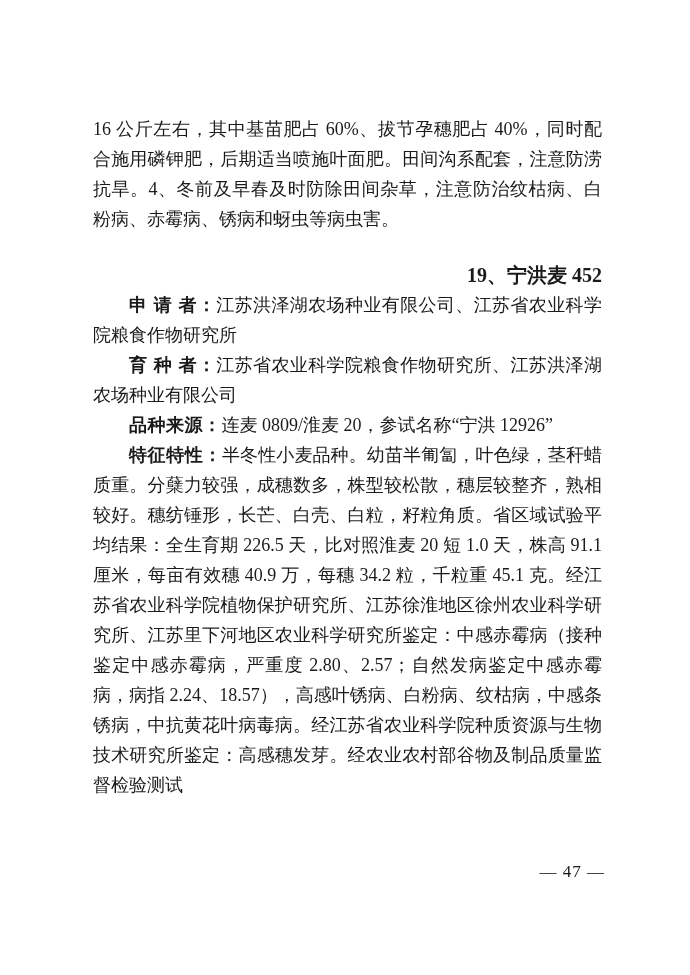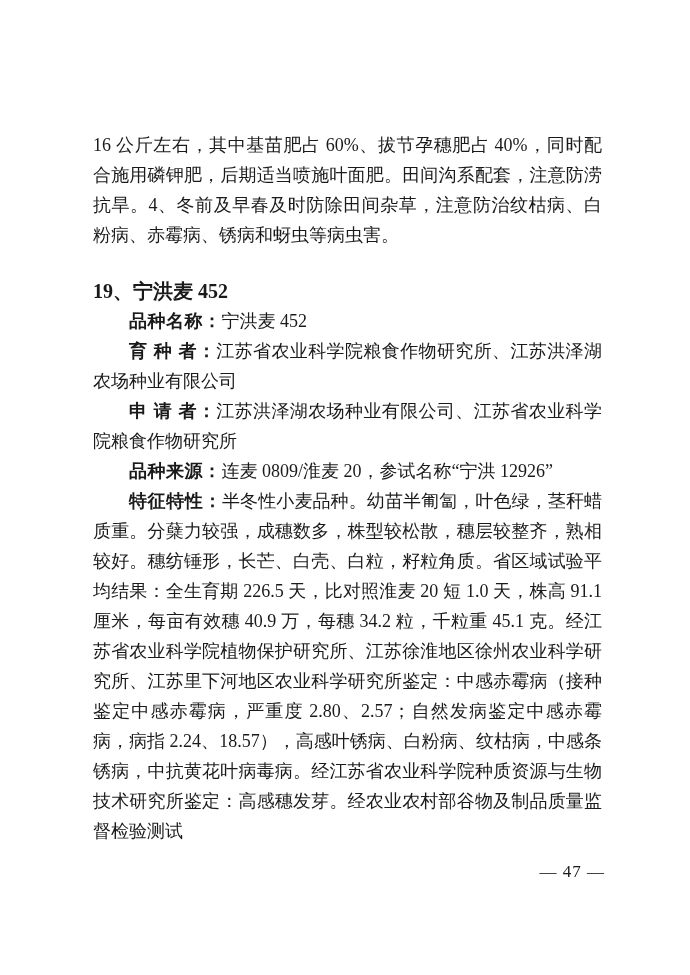--- a/index.html
+++ b/index.html
@@ -11,42 +11,42 @@
     position: relative;
     width: 690px;
     height: 975px;
     background: #ffffff;
     color: #1a1a1a;
     overflow: hidden;
   }
   .content {
     position: absolute;
     left: 93px;
-    top: 130px;
+    top: 114px;
     width: 509px;
   }
   p.body {
     font-size: 18px;
     line-height: 30px;
     text-align: justify;
     text-justify: inter-character;
     color: #1a1a1a;
   }
   p.indent { text-indent: 2em; }
   .field-label {
     font-family: "Liberation Sans", "DejaVu Sans", sans-serif;
     font-weight: bold;
     letter-spacing: 0.5px;
   }
   h2.section-heading {
     margin-top: 26px;
     font-size: 20px;
     line-height: 30px;
     font-weight: bold;
-    text-align: left;
+    text-align: right;
     font-family: "Liberation Serif", "DejaVu Serif", serif;
   }
   .page-number {
     position: absolute;
     top: 860px;
     right: 85px;
     font-size: 17px;
     line-height: 24px;
     color: #1a1a1a;
     letter-spacing: 1px;
@@ -57,25 +57,24 @@
 
 <div class="page">
   <div class="content">
 
     <p class="body"><span>16 公斤左右，其中基苗肥占 60%、拔节孕穗肥占 40%，同时配合施用磷钾肥，后期适当喷施叶面肥。田间沟系配套，注意防涝抗旱。4、冬前及早春及时防除田间杂草，注意防治纹枯病、白粉病、赤霉病、锈病和蚜虫等病虫害。</span></p>
 
 
     <h2 class="section-heading">19、宁洪麦 452</h2>
 
 
-    <p class="body indent"><span class="field-label">品种名称：</span><span>宁洪麦 452</span></p>
+
+    <p class="body indent"><span class="field-label">申 请 者：</span><span>江苏洪泽湖农场种业有限公司、江苏省农业科学院粮食作物研究所</span></p>
 
     <p class="body indent"><span class="field-label">育 种 者：</span><span>江苏省农业科学院粮食作物研究所、江苏洪泽湖农场种业有限公司</span></p>
-
-    <p class="body indent"><span class="field-label">申 请 者：</span><span>江苏洪泽湖农场种业有限公司、江苏省农业科学院粮食作物研究所</span></p>
 
     <p class="body indent"><span class="field-label">品种来源：</span><span>连麦 0809/淮麦 20，参试名称“宁洪 12926”</span></p>
 
     <p class="body indent"><span class="field-label">特征特性：</span><span>半冬性小麦品种。幼苗半匍匐，叶色绿，茎秆蜡质重。分蘖力较强，成穗数多，株型较松散，穗层较整齐，熟相较好。穗纺锤形，长芒、白壳、白粒，籽粒角质。省区域试验平均结果：全生育期 226.5 天，比对照淮麦 20 短 1.0 天，株高 91.1 厘米，每亩有效穗 40.9 万，每穗 34.2 粒，千粒重 45.1 克。经江苏省农业科学院植物保护研究所、江苏徐淮地区徐州农业科学研究所、江苏里下河地区农业科学研究所鉴定：中感赤霉病（接种鉴定中感赤霉病，严重度 2.80、2.57；自然发病鉴定中感赤霉病，病指 2.24、18.57），高感叶锈病、白粉病、纹枯病，中感条锈病，中抗黄花叶病毒病。经江苏省农业科学院种质资源与生物技术研究所鉴定：高感穗发芽。经农业农村部谷物及制品质量监督检验测试</span></p>
 
   </div>
 
   <div class="page-number">— 47 —</div>
 </div>
 

